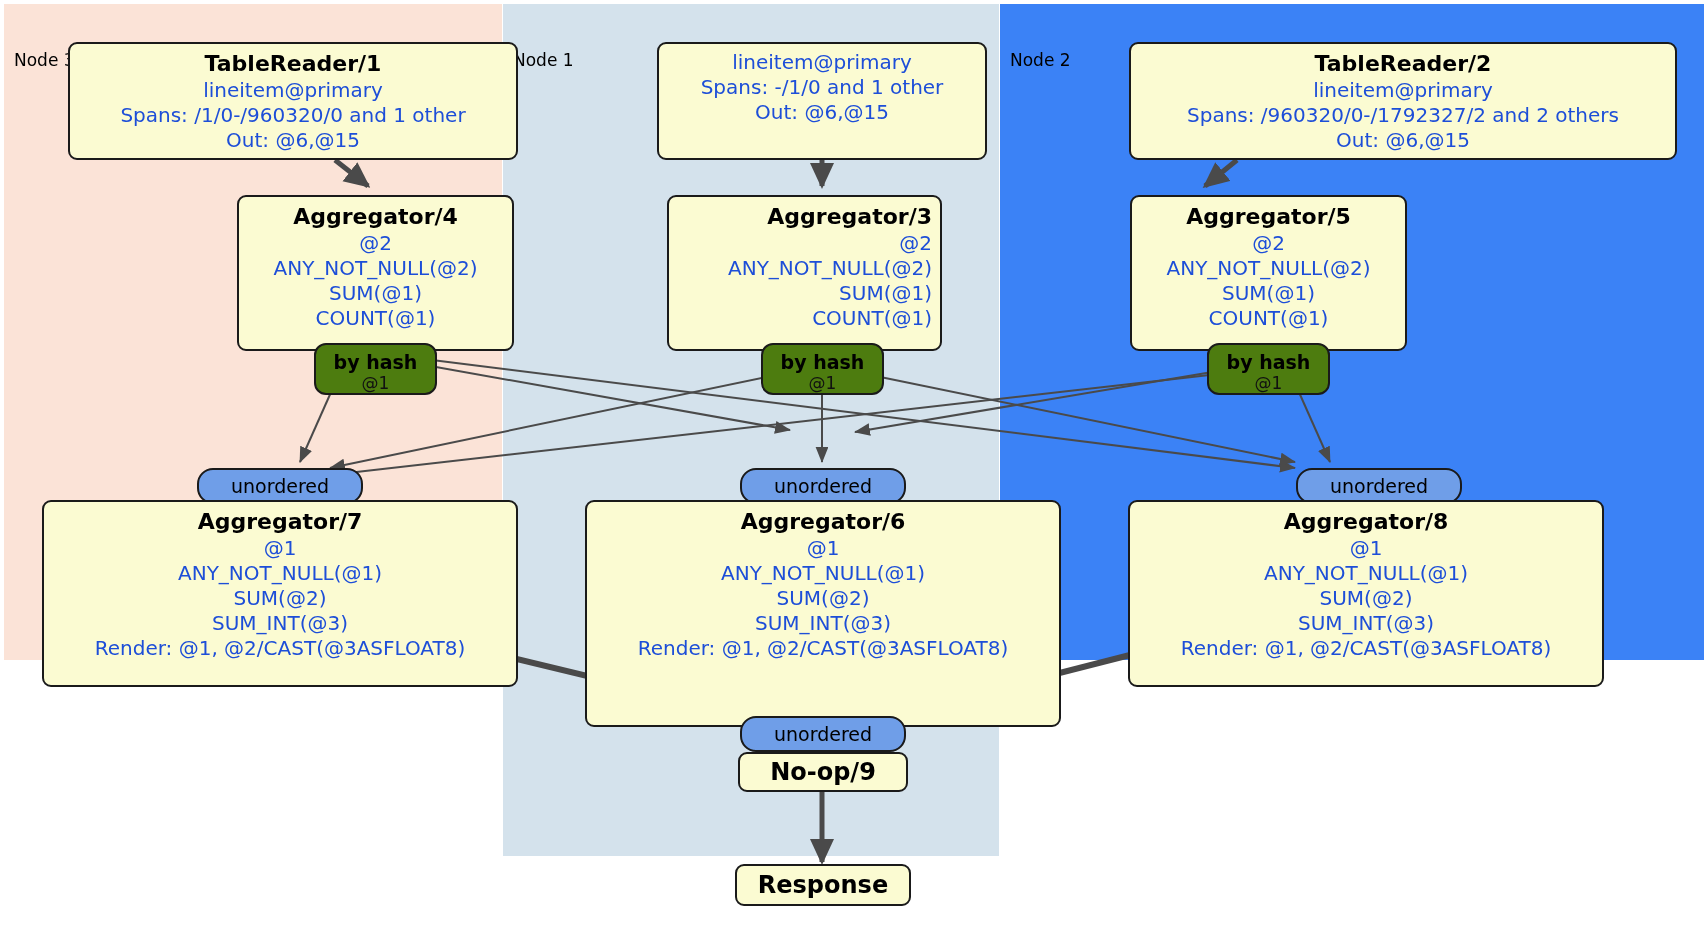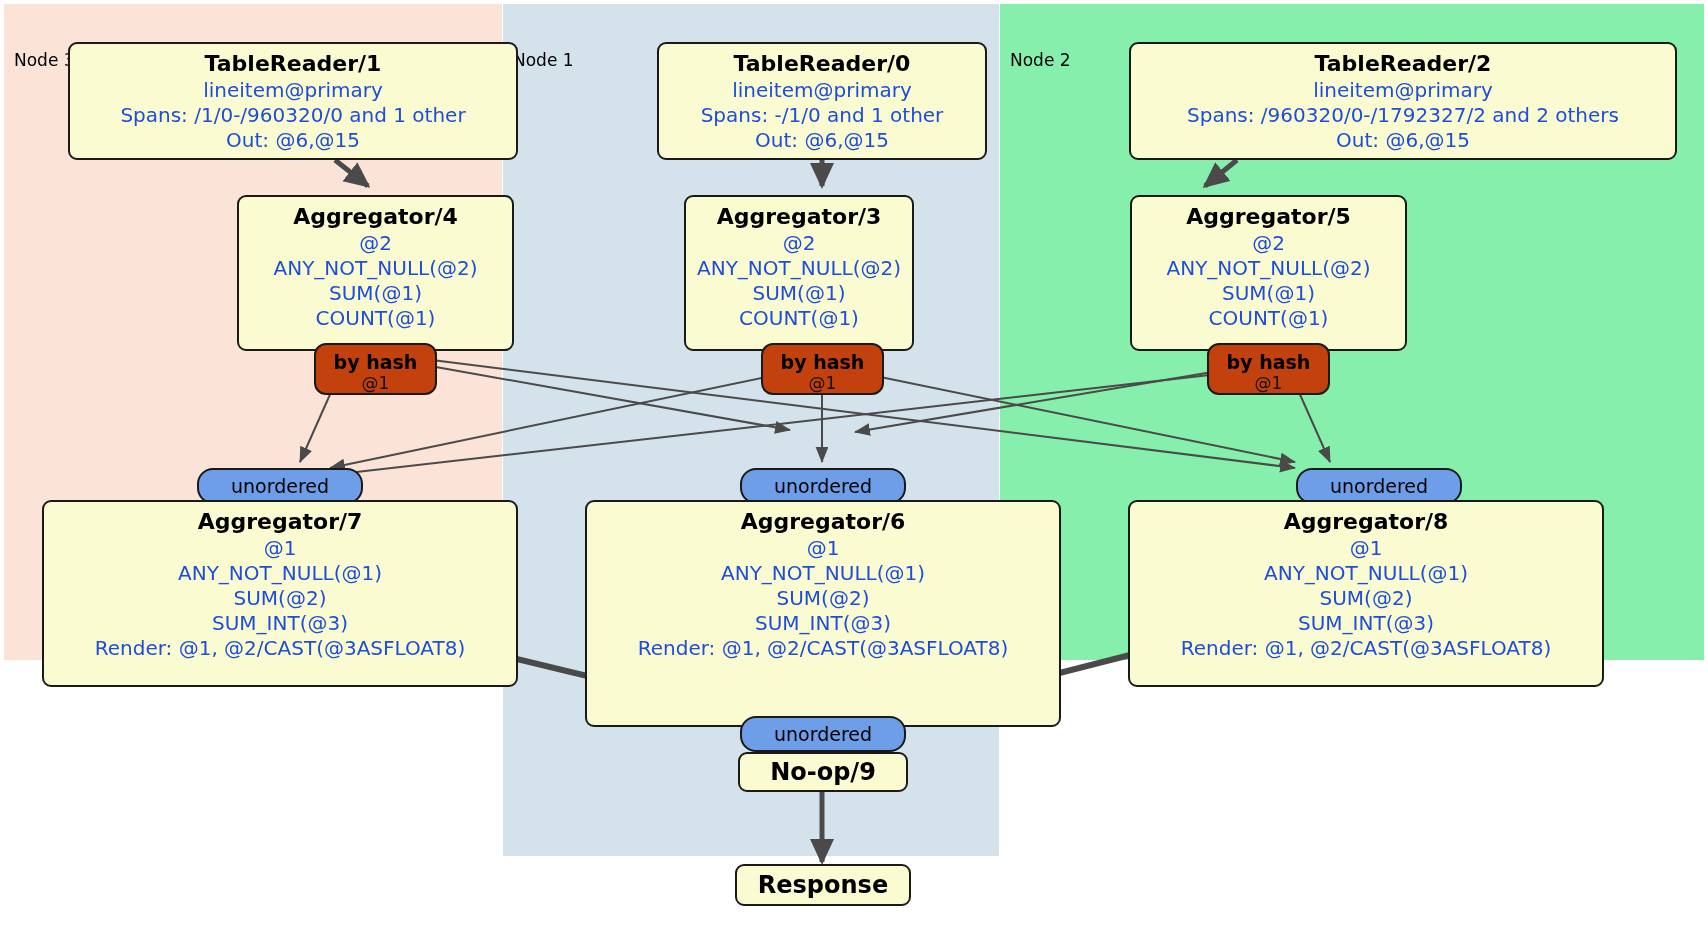--- a/index.html
+++ b/index.html
@@ -67,21 +67,21 @@
   .pill {
     position: absolute;
     box-sizing: border-box;
     border: 2px solid #1a1a1a;
     border-radius: 16px;
     text-align: center;
     white-space: nowrap;
     line-height: 1;
   }
   .pill-hash {
-    background: #c2410c;
+    background: #4d7c0f;
     border-radius: 12px;
     padding-top: 6px;
   }
   .pill-hash .pill-label {
     font-weight: bold;
     font-size: 19px;
     color: #000;
     display: block;
     line-height: 22px;
   }
@@ -122,21 +122,21 @@
 <div id="canvas">
 
   <div class="node-panel" style="left:4px; top:4px; width:498px; height:656px; background:#fbe3d7;">
     <span class="node-panel-label">Node 3</span>
   </div>
 
   <div class="node-panel" style="left:503px; top:4px; width:496px; height:852px; background:#d4e2ec;">
     <span class="node-panel-label">Node 1</span>
   </div>
 
-  <div class="node-panel" style="left:1000px; top:4px; width:704px; height:656px; background:#86efac;padding-left:23px;">
+  <div class="node-panel" style="left:1000px; top:4px; width:704px; height:656px; background:#3b82f6;padding-left:23px;">
     <span class="node-panel-label">Node 2</span>
   </div>
 
   <svg class="edges" viewBox="0 0 1708 940">
     <defs>
       <marker id="arrowThin" markerWidth="9" markerHeight="9" refX="7.5" refY="3.2" orient="auto" markerUnits="strokeWidth">
         <path d="M0,0 L8,3.2 L0,6.4 z" fill="#4a4a4a"></path>
       </marker>
       <marker id="arrowThick" markerWidth="6" markerHeight="6" refX="4.6" refY="2.4" orient="auto" markerUnits="strokeWidth">
         <path d="M0,0 L5.2,2.4 L0,4.8 z" fill="#4a4a4a"></path>
@@ -167,42 +167,41 @@
   </svg>
 
   <div class="proc-box" style="left:68px; top:42px; width:450px; height:118px;">
     <div class="proc-title">TableReader/1</div>
     <div class="proc-line">lineitem@primary</div>
     <div class="proc-line">Spans: /1/0-/960320/0 and 1 other</div>
     <div class="proc-line">Out: @6,@15</div>
   </div>
 
   <div class="proc-box" style="left:657px; top:42px; width:330px; height:118px;">
-    <div class="proc-title">TableReader/0</div>
     <div class="proc-line">lineitem@primary</div>
     <div class="proc-line">Spans: -/1/0 and 1 other</div>
     <div class="proc-line">Out: @6,@15</div>
   </div>
 
   <div class="proc-box" style="left:1129px; top:42px; width:548px; height:118px;">
     <div class="proc-title">TableReader/2</div>
     <div class="proc-line">lineitem@primary</div>
     <div class="proc-line">Spans: /960320/0-/1792327/2 and 2 others</div>
     <div class="proc-line">Out: @6,@15</div>
   </div>
 
   <div class="proc-box" style="left:237px; top:195px; width:277px; height:156px;">
     <div class="proc-title">Aggregator/4</div>
     <div class="proc-line">@2</div>
     <div class="proc-line">ANY_NOT_NULL(@2)</div>
     <div class="proc-line">SUM(@1)</div>
     <div class="proc-line">COUNT(@1)</div>
   </div>
 
-  <div class="proc-box" style="left:684px; top:195px; width:230px; height:156px;">
+  <div class="proc-box" style="left:667px; top:195px; width:275px; height:156px;text-align:right;">
     <div class="proc-title">Aggregator/3</div>
     <div class="proc-line">@2</div>
     <div class="proc-line">ANY_NOT_NULL(@2)</div>
     <div class="proc-line">SUM(@1)</div>
     <div class="proc-line">COUNT(@1)</div>
   </div>
 
   <div class="proc-box" style="left:1130px; top:195px; width:277px; height:156px;">
     <div class="proc-title">Aggregator/5</div>
     <div class="proc-line">@2</div>

